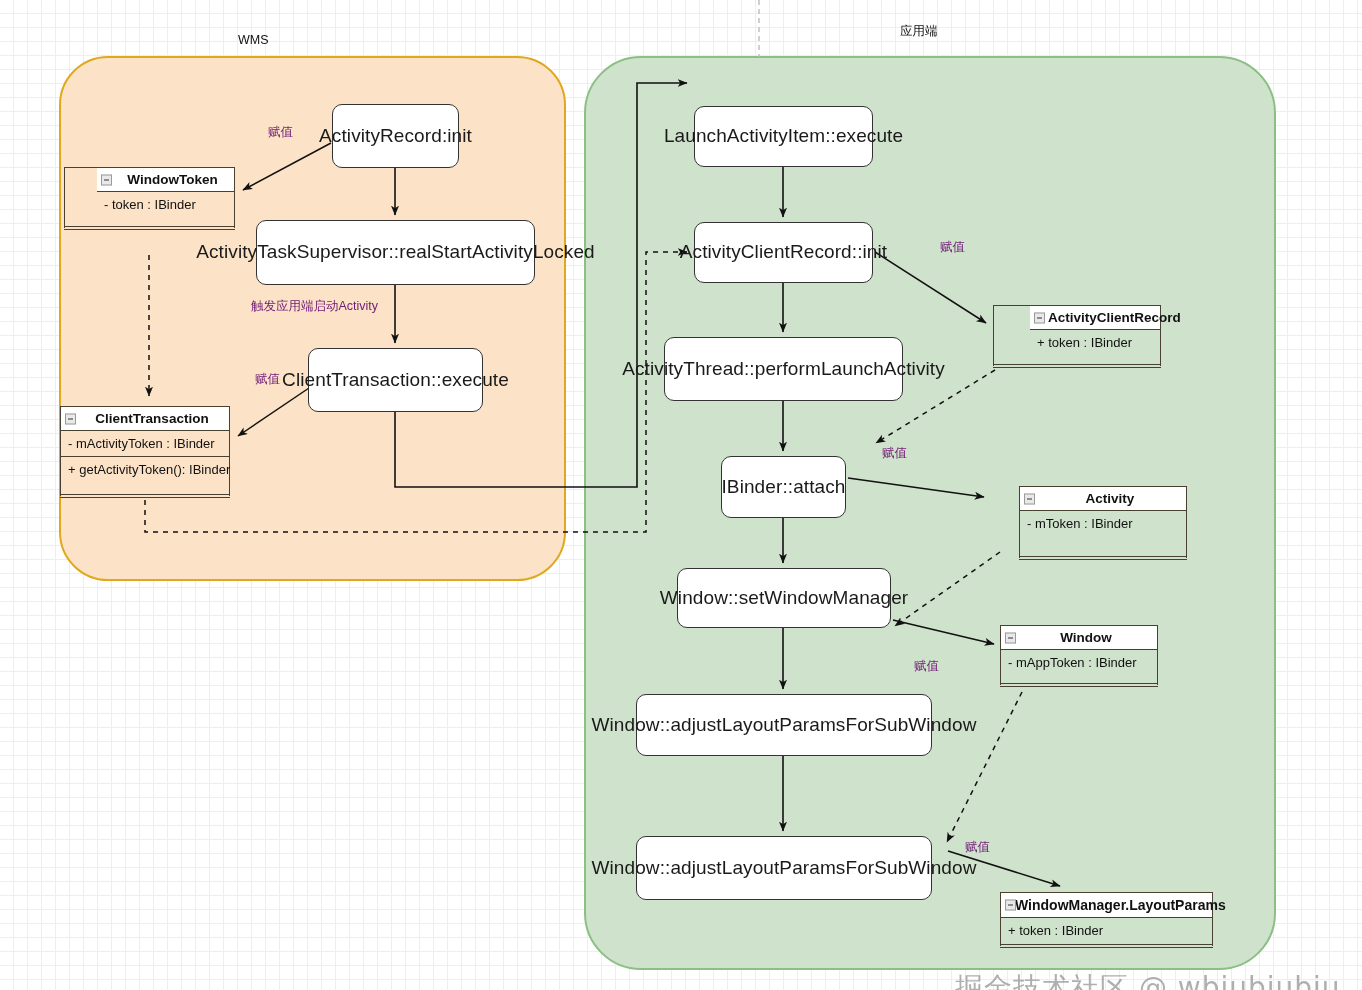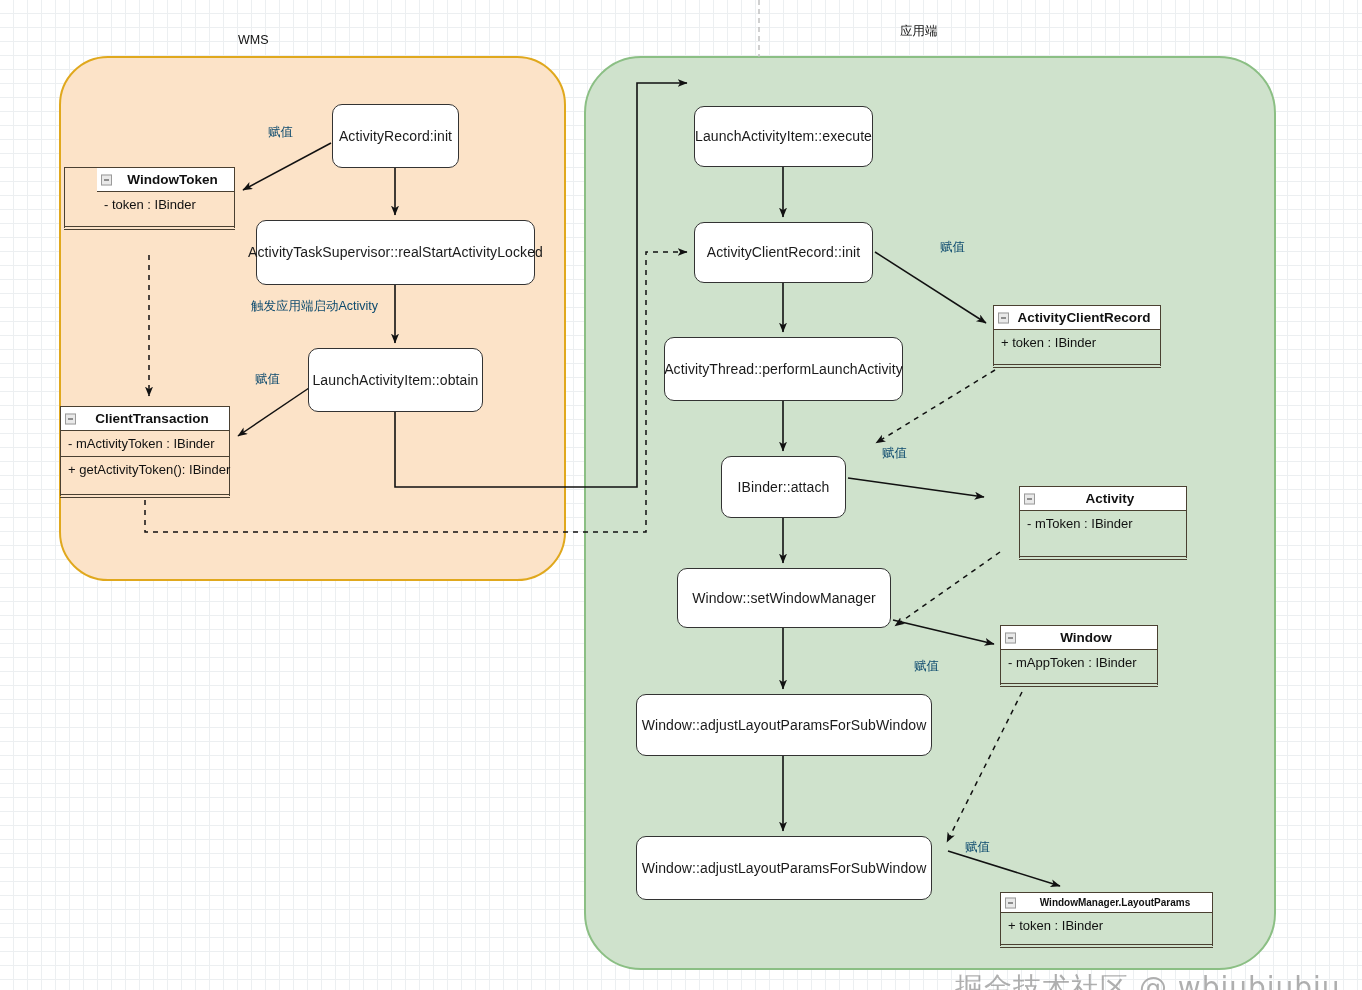--- a/index.html
+++ b/index.html
@@ -23,21 +23,21 @@
   .svg-layer{position:absolute;left:0;top:0;width:1362px;height:990px;}
   .node{
     position:absolute;
     background:#ffffff;
     border:1.6px solid #333333;
     border-radius:10px;
     box-sizing:border-box;
     display:flex;align-items:center;justify-content:center;
     text-align:center;
     color:#1a1a1a;
-    font-size:14px;
+    font-size:19px;
     line-height:1.2;
     padding:2px 6px;
     letter-spacing:0.1px;
   }
   .uml{
     position:absolute;
     box-sizing:border-box;
     border:1.6px solid #4a4031;
     border-bottom:4px double #4a4031;
     background:transparent;
@@ -47,39 +47,39 @@
     background:#ffffff;
     border-bottom:1.4px solid #4a4031;
     text-align:center;
     font-weight:bold;
     font-size:13.5px;
     color:#111;
     padding:4px 4px 4px 18px;
     box-sizing:border-box;
     white-space:nowrap;
   }
-  .uml .uml-title.tight{padding-left:21px;font-size:10px;}
+  .uml .uml-title.tight{padding-left:14px;font-size:14px;}
   .uml .uml-row{
     font-size:13px;color:#111;
     padding:5px 6px 5px 7px;
     border-bottom:1.4px solid #4a4031;
     box-sizing:border-box;
     white-space:nowrap;
   }
   .uml .uml-row:last-child{border-bottom:none;}
   .minus-icon{
     position:absolute;left:4px;top:50%;transform:translateY(-50%);
     width:11px;height:11px;border:1px solid #9a9a9a;background:#e9e9e9;
     box-sizing:border-box;
   }
   .minus-icon:after{
     content:"";position:absolute;left:2px;top:4px;width:5px;height:1px;background:#333;
   }
   .edge-label{
-    position:absolute;font-size:12.5px;color:#0c4a6e;white-space:nowrap;
+    position:absolute;font-size:12.5px;color:#701a75;white-space:nowrap;
     font-family:"Liberation Sans","DejaVu Sans",sans-serif;
   }
   .group-label{
     position:absolute;font-size:12.5px;color:#111;white-space:nowrap;
   }
   .watermark{
     position:absolute;font-size:28px;color:#6f6f6f;opacity:.55;white-space:nowrap;
     font-family:"DejaVu Sans",sans-serif;letter-spacing:1px;
   }
 </style>
@@ -148,21 +148,21 @@
 <div class="group-label" style="left:238px;top:33px;">WMS</div>
 <div class="group-label" style="left:900px;top:23px;">应用端</div>
 
 <div class="node" style="left:332px;top:104px;width:127px;height:64px;">
   <span>ActivityRecord:init</span>
 </div>
 <div class="node" style="left:256px;top:220px;width:279px;height:65px;">
   <span>ActivityTaskSupervisor::realStartActivityLocked</span>
 </div>
 <div class="node" style="left:308px;top:348px;width:175px;height:64px;">
-  <span>LaunchActivityItem::obtain</span>
+  <span>ClientTransaction::execute</span>
 </div>
 
 <div class="node" style="left:694px;top:106px;width:179px;height:61px;">
   <span>LaunchActivityItem::execute</span>
 </div>
 <div class="node" style="left:694px;top:222px;width:179px;height:61px;">
   <span>ActivityClientRecord::init</span>
 </div>
 <div class="node" style="left:664px;top:337px;width:239px;height:64px;">
   <span>ActivityThread::performLaunchActivity</span>
@@ -190,21 +190,21 @@
 
 <div class="uml" style="left:60px;top:406px;width:170px;height:92px;">
   <div class="uml-title">
     <span class="minus-icon"></span>
     <span>ClientTransaction</span>
   </div>
   <div class="uml-row">- mActivityToken : IBinder</div>
   <div class="uml-row">+ getActivityToken(): IBinder</div>
 </div>
 
-<div class="uml" style="left:993px;top:305px;width:168px;height:63px;">
+<div class="uml" style="left:993px;top:305px;width:168px;height:63px;padding-left:36px;">
   <div class="uml-title">
     <span class="minus-icon"></span>
     <span>ActivityClientRecord</span>
   </div>
   <div class="uml-row">+  token : IBinder</div>
 </div>
 
 <div class="uml" style="left:991px;top:486px;width:168px;height:74px;margin-left:28px;">
   <div class="uml-title">
     <span class="minus-icon"></span>

